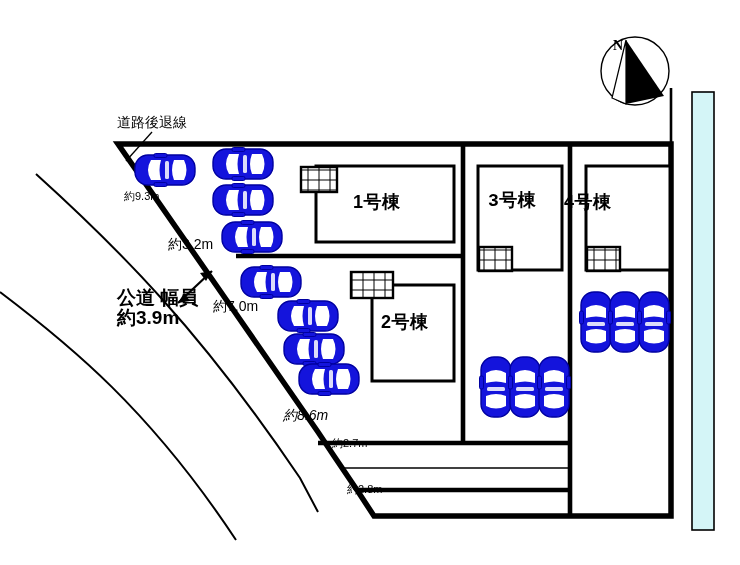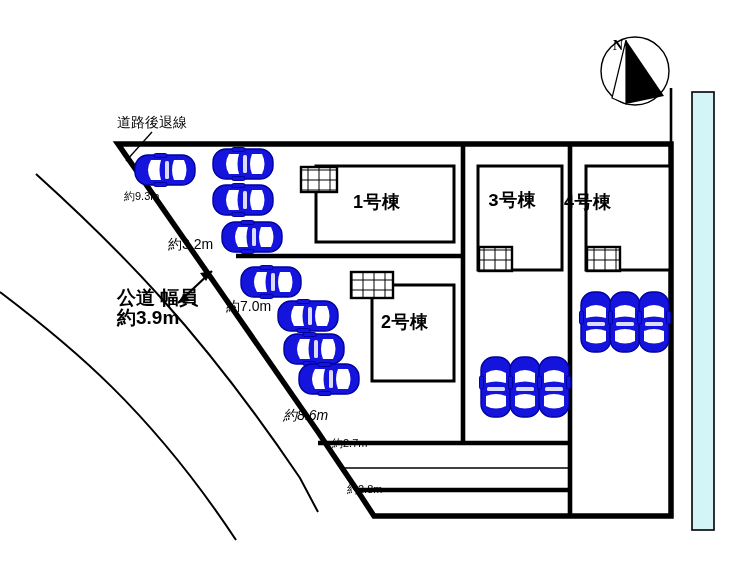--- a/index.html
+++ b/index.html
@@ -137,21 +137,21 @@
       <circle cx="635" cy="71" r="34" fill="#ffffff" stroke="#000" stroke-width="1.4"></circle>
       <path d="M626 40 L626 104 L612 98 Z" fill="#ffffff" stroke="#000" stroke-width="1.2"></path>
       <path d="M626 40 L626 104 L664 96 Z" fill="#000000"></path>
     </g>
   </svg>
 
   <div class="lbl setback" style="left:117px;top:114px;">道路後退線</div>
 
   <div class="lbl dim" style="left:124px;top:189px;">約9.3m</div>
   <div class="lbl dim-small" style="left:168px;top:236px;">約3.2m</div>
-  <div class="lbl dim-small" style="left:226px;top:298px;">約7.0m</div>
+  <div class="lbl dim-small" style="left:213px;top:298px;">約7.0m</div>
   <div class="lbl dim-small" style="left:283px;top:407px;font-style:italic;">約8.6m</div>
   <div class="lbl dim" style="left:332px;top:436px;">約2.7m</div>
   <div class="lbl dim" style="left:347px;top:482px;">約2.8m</div>
 
   <div class="lbl road-label" style="left:117px;top:288px;width:112px;">
     <span>公道 幅員</span><br>
     <span>約3.9m</span>
   </div>
 
   <div class="lbl bldg-label" style="left:353px;top:190px;">1号棟</div>

